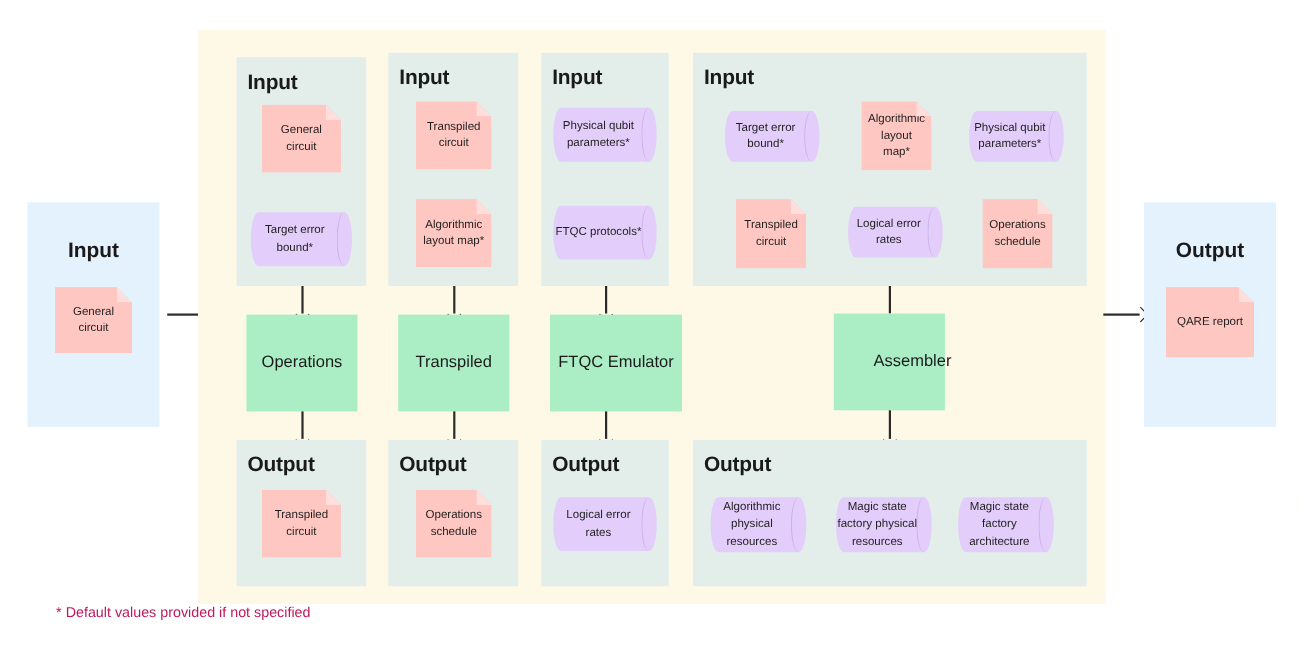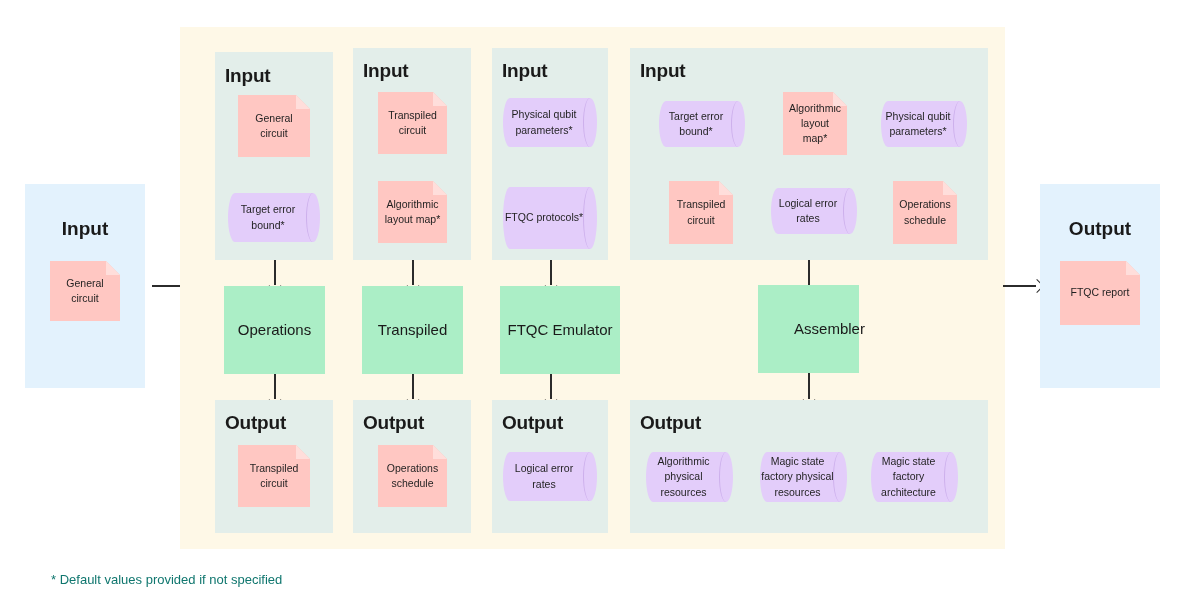--- a/index.html
+++ b/index.html
@@ -142,23 +142,23 @@
     height: 9px;
     border-right: 1.6px solid #2b2b2b;
     border-top: 1.6px solid #2b2b2b;
     transform: translateY(-50%) translateX(50%) rotate(45deg);
   }
 
   
   .footnote {
     position: absolute;
     left: 51px;
-    top: 572px;
+    top: 549px;
     font-size: 13px;
-    color: #0f766e;
+    color: #be185d;
   }
 </style>
 </head>
 <body>
 
 <div class="canvas">
 
   <div class="io-panel" style="left:25px; top:184px; width:120px; height:204px;">
     <div class="io-title" style="top:34px;">Input</div>
     <div class="node node-doc" style="left:25px; top:77px; width:70px; height:60px;">
@@ -218,21 +218,21 @@
       <span class="node-label">Operations schedule</span>
     </div>
   </div>
 
   <div class="stage-panel" style="left:492px; top:48px; width:116px; height:212px;">
     <div class="panel-title" style="left:10px; top:12px;">Input</div>
     <div class="node node-cyl" style="left:11px; top:50px; width:94px; height:49px;">
       <span class="cyl-edge"></span>
       <span class="node-label">Physical qubit parameters*</span>
     </div>
-    <div class="node node-cyl" style="left:11px; top:139px; width:94px; height:62px;">
+    <div class="node node-cyl" style="left:11px; top:139px; width:94px; height:49px;">
       <span class="cyl-edge"></span>
       <span class="node-label">FTQC protocols*</span>
     </div>
   </div>
   <div class="arrow-v" style="left:550px; top:260px; height:25px;"></div>
   <div class="node node-proc" style="left:500px; top:286px; width:120px; height:88px;">
     <span class="node-label">FTQC Emulator</span>
   </div>
   <div class="arrow-v" style="left:550px; top:374px; height:25px;"></div>
   <div class="stage-panel" style="left:492px; top:400px; width:116px; height:133px;">
@@ -292,19 +292,19 @@
       <span class="node-label">Magic state factory architecture</span>
     </div>
   </div>
 
   <div class="arrow-h" style="left:1003px; top:285px; width:33px;"></div>
 
   <div class="io-panel" style="left:1040px; top:184px; width:120px; height:204px;">
     <div class="io-title" style="top:34px;">Output</div>
     <div class="node node-doc" style="left:20px; top:77px; width:80px; height:64px;">
       <span class="fold"></span>
-      <span class="node-label">FTQC report</span>
+      <span class="node-label">QARE report</span>
     </div>
   </div>
 
   <div class="footnote">* Default values provided if not specified</div>
 
 </div>
 
 </body></html>

